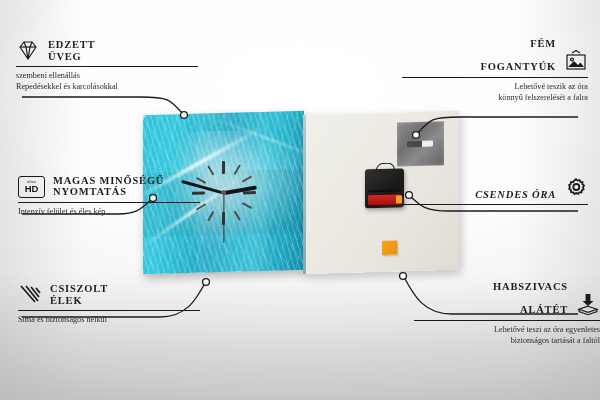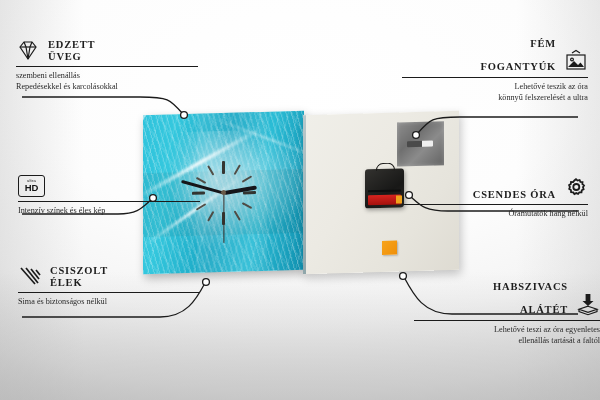--- a/index.html
+++ b/index.html
@@ -124,23 +124,23 @@
     width:25px;height:20px;border:1.3px solid #1b1b1b;border-radius:3px;
     display:flex;flex-direction:column;align-items:center;justify-content:center;line-height:1;
     font-family:"Liberation Sans", sans-serif;color:#141414;flex:0 0 25px;
   }
   .hdbadge .u{font-size:4.2px;letter-spacing:.2px;}
   .hdbadge .h{font-size:9.5px;font-weight:700;}
 
   
   #c-glass{left:16px;top:38px;width:182px;}
   #c-print{left:18px;top:175px;width:182px;}
-  #c-edge{left:18px;top:264px;width:182px;}
+  #c-edge{left:18px;top:282px;width:182px;}
   #c-handle{right:12px;top:38px;width:186px;}
-  #c-mech{right:12px;top:176px;width:186px;}
+  #c-mech{right:12px;top:176px;width:186px;font-style:italic;}
   #c-foam{right:0;top:281px;width:186px;}
 
   svg.links{position:absolute;left:0;top:0;width:600px;height:400px;z-index:4;pointer-events:none;}
 </style>
 </head>
 <body>
 
 <div class="stage">
 
   <svg class="links" viewBox="0 0 600 400">
@@ -246,23 +246,27 @@
     <div class="desc">szembeni ellenállás</div>
     <div class="desc">Repedésekkel és karcolásokkal</div>
   </div>
 
   <div class="callout left" id="c-print">
     <div class="head">
       <span class="hdbadge">
         <span class="u">ultra</span>
         <span class="h">HD</span>
       </span>
-    </div>
-    <div class="rule"></div>
-    <div class="desc">Intenzív színek és éles kép</div>
+      <span class="titles">
+        <span class="t1">MAGAS MINŐSÉGŰ</span>
+        <span class="t2">NYOMTATÁS</span>
+      </span>
+    </div>
+    <div class="rule"></div>
+    <div class="desc">Intenzív felület és éles kép</div>
   </div>
 
   <div class="callout left" id="c-edge">
     <div class="head">
       <span class="ico">
         <svg viewBox="0 0 24 24" fill="none" stroke="#1b1b1b" stroke-width="1.7">
           <path d="M3 4 L17 20"></path>
             <path d="M8 4 L20 19"></path>
             <path d="M13 5 L21 15"></path>
             <path d="M18 6 L22 11"></path>
@@ -287,53 +291,52 @@
         <svg viewBox="0 0 24 24" fill="none" stroke="#1b1b1b" stroke-width="1.2">
           <path d="M8 4 L12 1.5 L16 4"></path>
           <rect x="3" y="6" width="18" height="14"></rect>
           <circle cx="8" cy="10.5" r="1.4"></circle>
           <path d="M4 18 L10 12 L14 16 L16.5 13.5 L20 18 Z" fill="#1b1b1b" stroke="none"></path>
         </svg>
       </span>
     </div>
     <div class="rule"></div>
     <div class="desc">Lehetővé teszik az óra</div>
-    <div class="desc">könnyű felszerelését a ultra</div>
+    <div class="desc">könnyű felszerelését a falra</div>
   </div>
 
   <div class="callout right" id="c-mech">
     <div class="head">
       <span class="titles">
         <span class="t1">CSENDES ÓRA</span>
       </span>
       <span class="ico">
         <svg viewBox="0 0 24 24" fill="none" stroke="#1b1b1b" stroke-width="1.8">
           <path d="M12 3.2 L13.6 4.6 L15.6 4 L16.4 5.9 L18.5 6 L18.4 8.1 L20 9.4 L19 11.2 L19.6 13.2
                    L17.8 14.2 L17.5 16.3 L15.4 16.3 L14.1 17.9 L12.2 17.1 L10.4 18 L9.2 16.4 L7.1 16.2
                    L6.9 14.1 L5.2 13 L5.9 11.1 L5.1 9.2 L6.8 8.1 L7 6 L9.1 6.1 L10.4 4.5 Z"></path>
           <circle cx="12.3" cy="11" r="3"></circle>
         </svg>
       </span>
     </div>
     <div class="rule"></div>
-    <div class="desc">Óramutatók hang nélkül</div>
   </div>
 
   <div class="callout right" id="c-foam">
     <div class="head">
       <span class="titles">
         <span class="t1">HABSZIVACS</span>
         <span class="t2">ALÁTÉT</span>
       </span>
       <span class="ico">
         <svg viewBox="0 0 24 24" fill="none" stroke="#1b1b1b" stroke-width="1.2">
           <path d="M9.6 2 H14.4 V9 H17.5 L12 14 L6.5 9 H9.6 Z" fill="#1b1b1b" stroke="none"></path>
           <path d="M12 14.2 L21 17.3 L12 20.4 L3 17.3 Z"></path>
           <path d="M3 17.3 V19.6 L12 22.7 L21 19.6 V17.3"></path>
         </svg>
       </span>
     </div>
     <div class="rule"></div>
     <div class="desc">Lehetővé teszi az óra egyenletes</div>
-    <div class="desc">ellenállás tartását a faltól</div>
+    <div class="desc">biztonságos tartását a faltól</div>
   </div>
 
 </div>
 
 </body></html>

